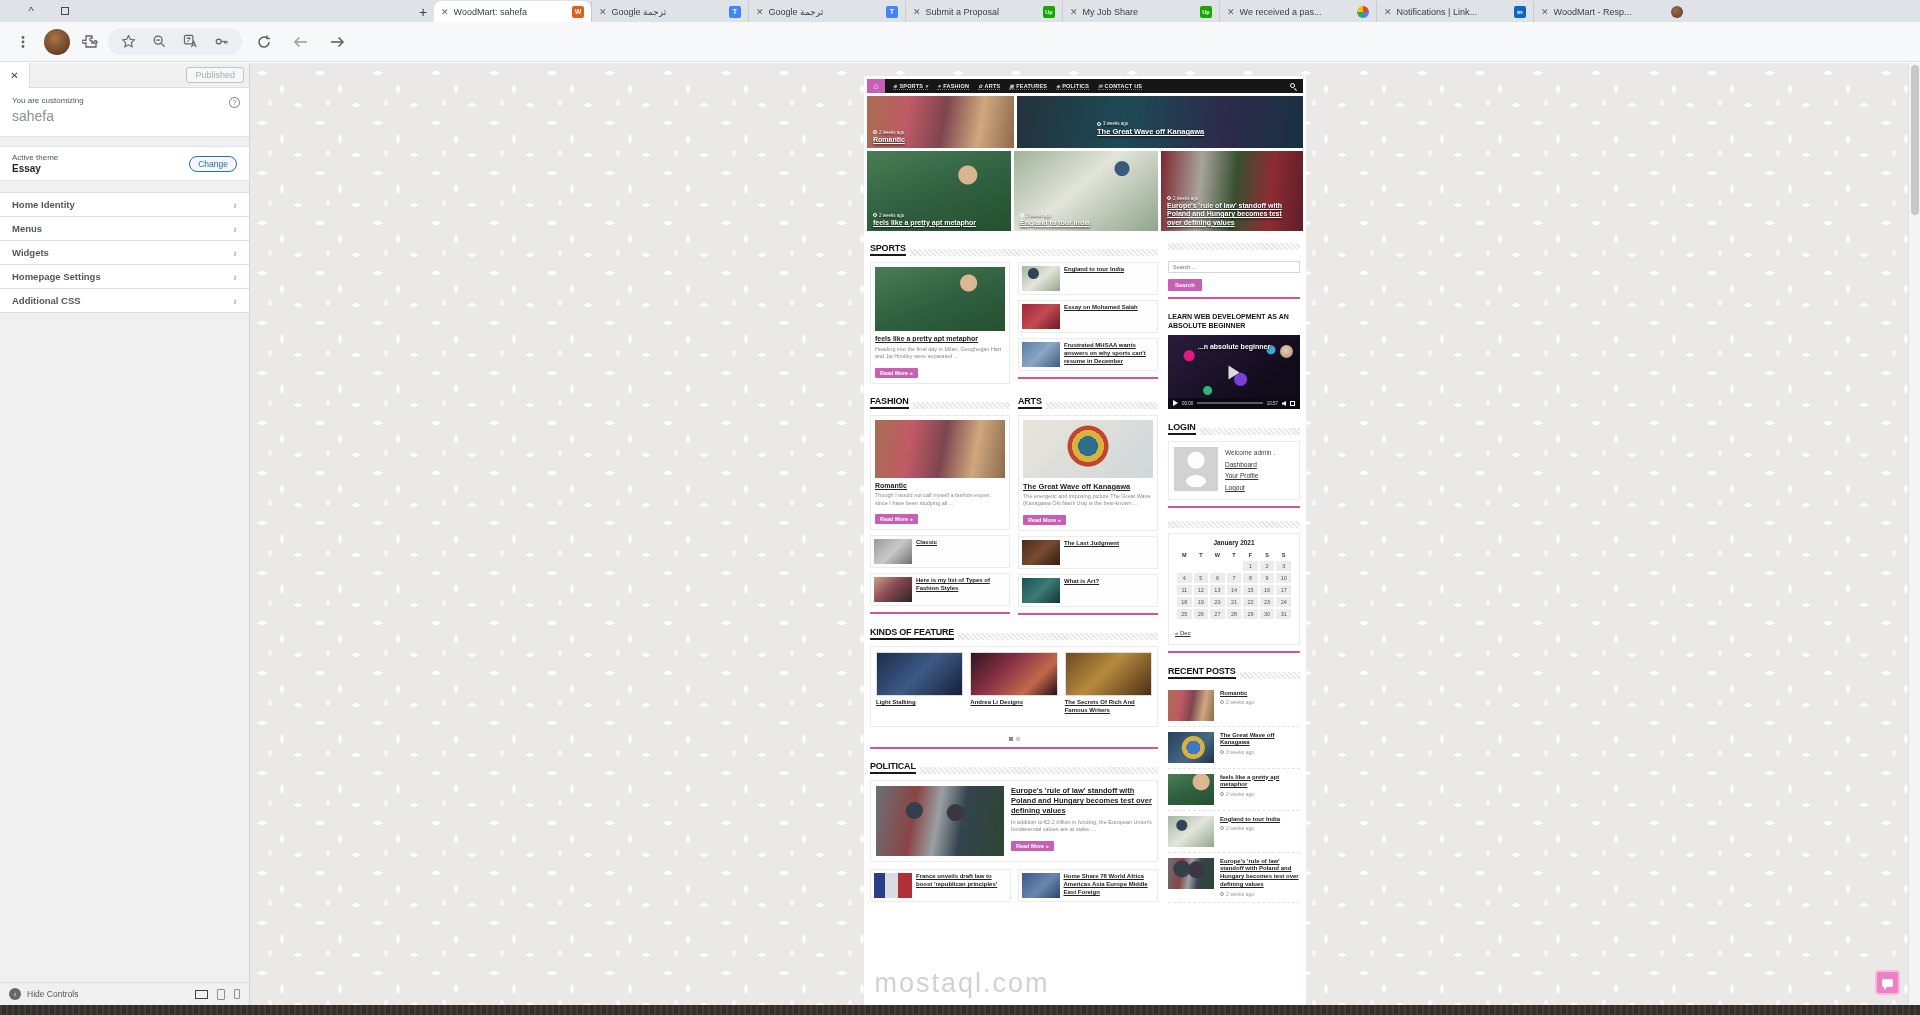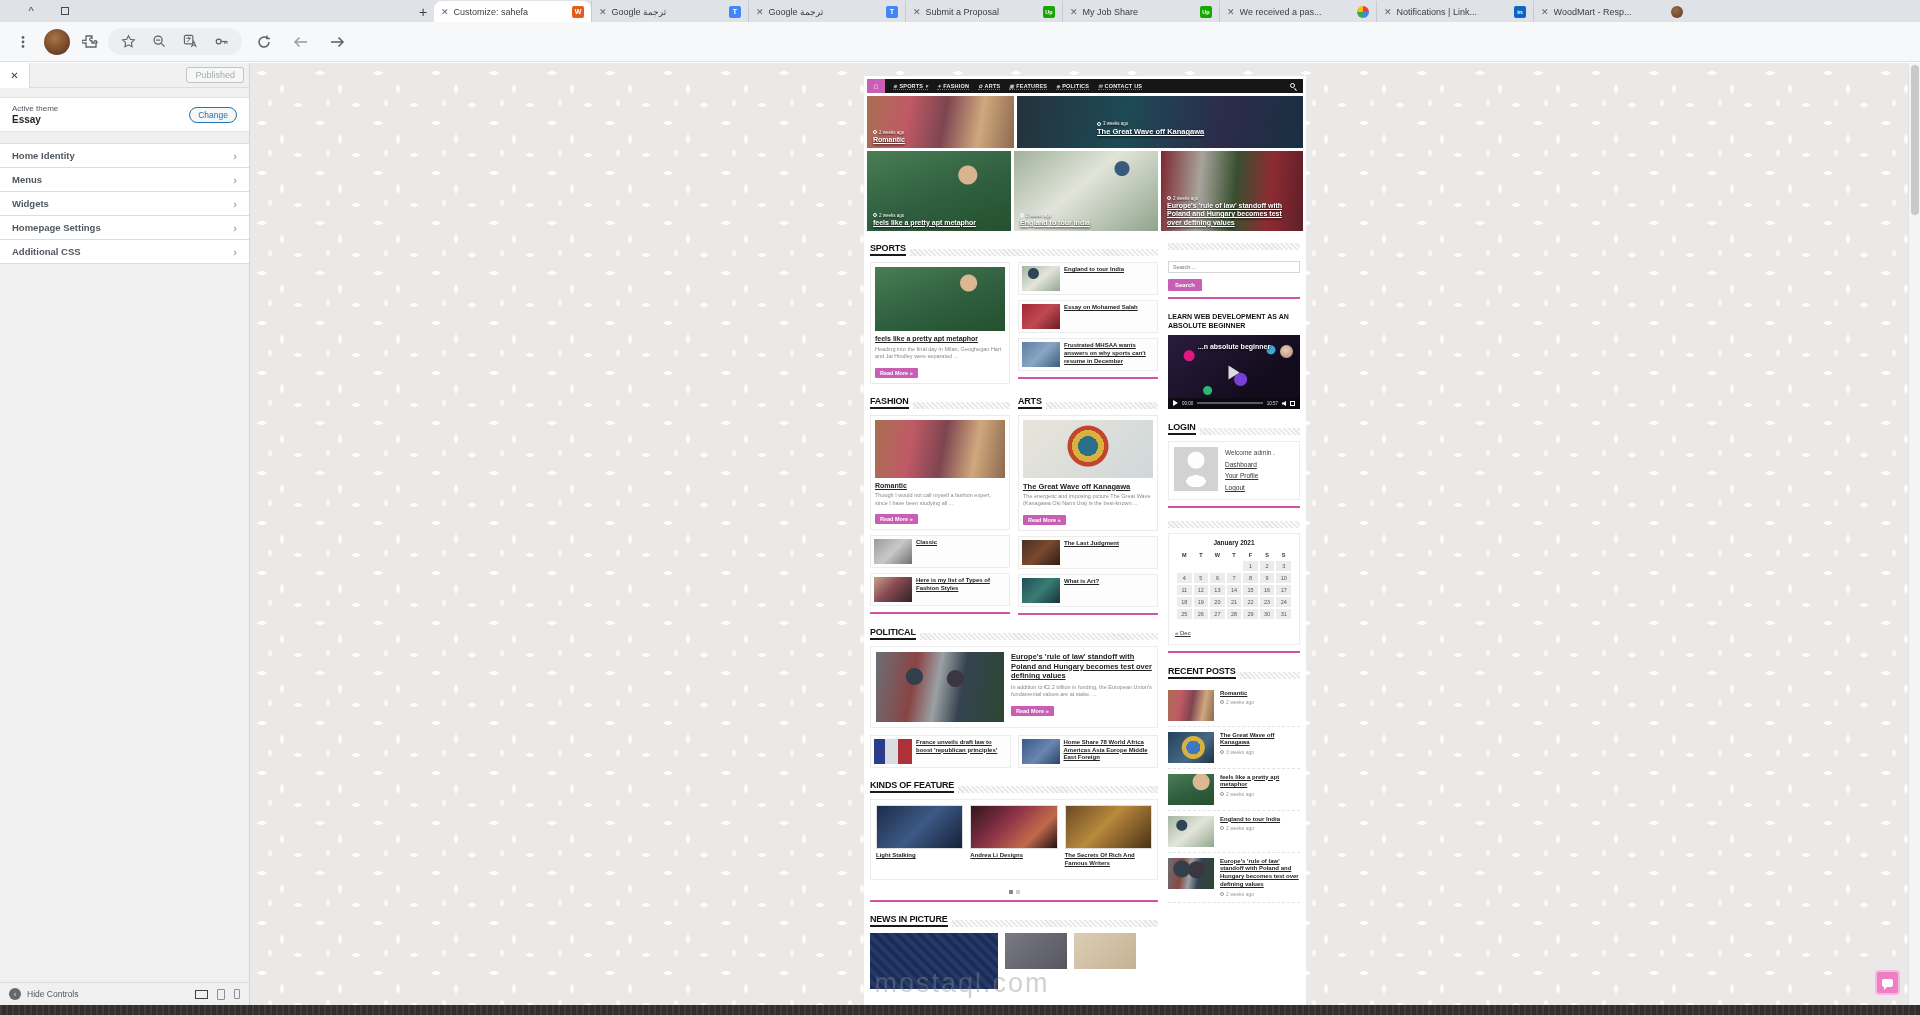--- a/index.html
+++ b/index.html
@@ -209,21 +209,21 @@
 
 <div class="tabstrip">
   <div class="wctrl">^</div>
   <div class="wctrl">
       <span class="sq"></span>
     </div>
   <div class="tsgap"></div>
   <div class="newtab">+</div>
   <div class="tab active">
     <span class="close">✕</span>
-    <span class="title">Customize: sahefa</span>
+    <span class="title">WoodMart: sahefa</span>
     <span class="fav fav-wordpress">W</span>
   </div>
   <div class="tab">
     <span class="close">✕</span>
     <span class="title">Google ترجمة</span>
     <span class="fav fav-translate">T</span>
   </div>
   <div class="tab">
     <span class="close">✕</span>
     <span class="title">Google ترجمة</span>
@@ -323,20 +323,25 @@
   </div>
 </div>
 
 <div class="workspace">
 
   <div class="customizer">
     <div class="cz-header">
       <div class="cz-close">✕</div>
       <button class="cz-pub">Published</button>
     </div>
+    <div class="cz-info">
+      <div class="cz-small">You are customizing</div>
+      <div class="cz-sitename">sahefa</div>
+      <div class="cz-help">?</div>
+    </div>
     <div class="cz-theme">
       <div>
         <div class="cz-small">Active theme</div>
         <div class="cz-themename">Essay</div>
       </div>
       <button class="cz-change">Change</button>
     </div>
     <div class="cz-menu">
       <div class="cz-item">
         <span>Home Identity</span>
@@ -536,20 +541,46 @@
                   <div class="lthumb im-whatart"></div>
                   <div class="ltitle">What is Art?</div>
                 </div>
                 <div class="pinkline"></div>
               </div>
             </div>
           </div>
 
           <div class="sec">
             <div class="shead">
+                <span class="txt">KINDS OF FEATURE</span>
+                <span class="stripe"></span>
+              </div>
+            <div class="featrow">
+              <div class="fcard">
+                <div class="fimg im-light"></div>
+                <div class="fcap">Light Stalking</div>
+              </div>
+              <div class="fcard">
+                <div class="fimg im-andrea"></div>
+                <div class="fcap">Andrea Li Designs</div>
+              </div>
+              <div class="fcard">
+                <div class="fimg im-writers"></div>
+                <div class="fcap">The Secrets Of Rich And Famous Writers</div>
+              </div>
+            </div>
+            <div class="dots">
+                <span class="dot"></span>
+                <span class="dot off"></span>
+              </div>
+            <div class="pinkline"></div>
+          </div>
+
+          <div class="sec">
+            <div class="shead">
                 <span class="txt">POLITICAL</span>
                 <span class="stripe"></span>
               </div>
             <div class="polmain">
               <div class="pimg im-polmen"></div>
               <div>
                 <div class="ptitle">Europe's 'rule of law' standoff with Poland and Hungary becomes test over defining values</div>
                 <div class="pexc">In addition to €2.2 trillion in funding, the European Union's fundamental values are at stake. ...</div>
                 <span class="rm">Read More »</span>
               </div>
@@ -559,57 +590,20 @@
                 <div class="lthumb im-france"></div>
                 <div class="ltitle">France unveils draft law to boost 'republican principles'</div>
               </div>
               <div class="litem">
                 <div class="lthumb im-homs"></div>
                 <div class="ltitle">Home Share 78 World Africa Americas Asia Europe Middle East Foreign</div>
               </div>
             </div>
           </div>
 
-          <div class="sec">
-            <div class="shead">
-                <span class="txt">KINDS OF FEATURE</span>
-                <span class="stripe"></span>
-              </div>
-            <div class="featrow">
-              <div class="fcard">
-                <div class="fimg im-light"></div>
-                <div class="fcap">Light Stalking</div>
-              </div>
-              <div class="fcard">
-                <div class="fimg im-andrea"></div>
-                <div class="fcap">Andrea Li Designs</div>
-              </div>
-              <div class="fcard">
-                <div class="fimg im-writers"></div>
-                <div class="fcap">The Secrets Of Rich And Famous Writers</div>
-              </div>
-            </div>
-            <div class="dots">
-                <span class="dot"></span>
-                <span class="dot off"></span>
-              </div>
-            <div class="pinkline"></div>
-          </div>
-
-          <div class="sec">
-            <div class="shead">
-                <span class="txt">NEWS IN PICTURE</span>
-                <span class="stripe"></span>
-              </div>
-            <div class="newsrow">
-              <div class="nimg1"></div>
-              <div class="nimg2"></div>
-              <div class="nimg3"></div>
-            </div>
-          </div>
         </div>
 
         <div class="scol">
 
           <div class="widget">
             <div class="stripe solo"></div>
             <div class="searchrow">
               <input class="sinput" placeholder="Search ..." style="">
               <button class="sbtn">Search</button>
             </div>

